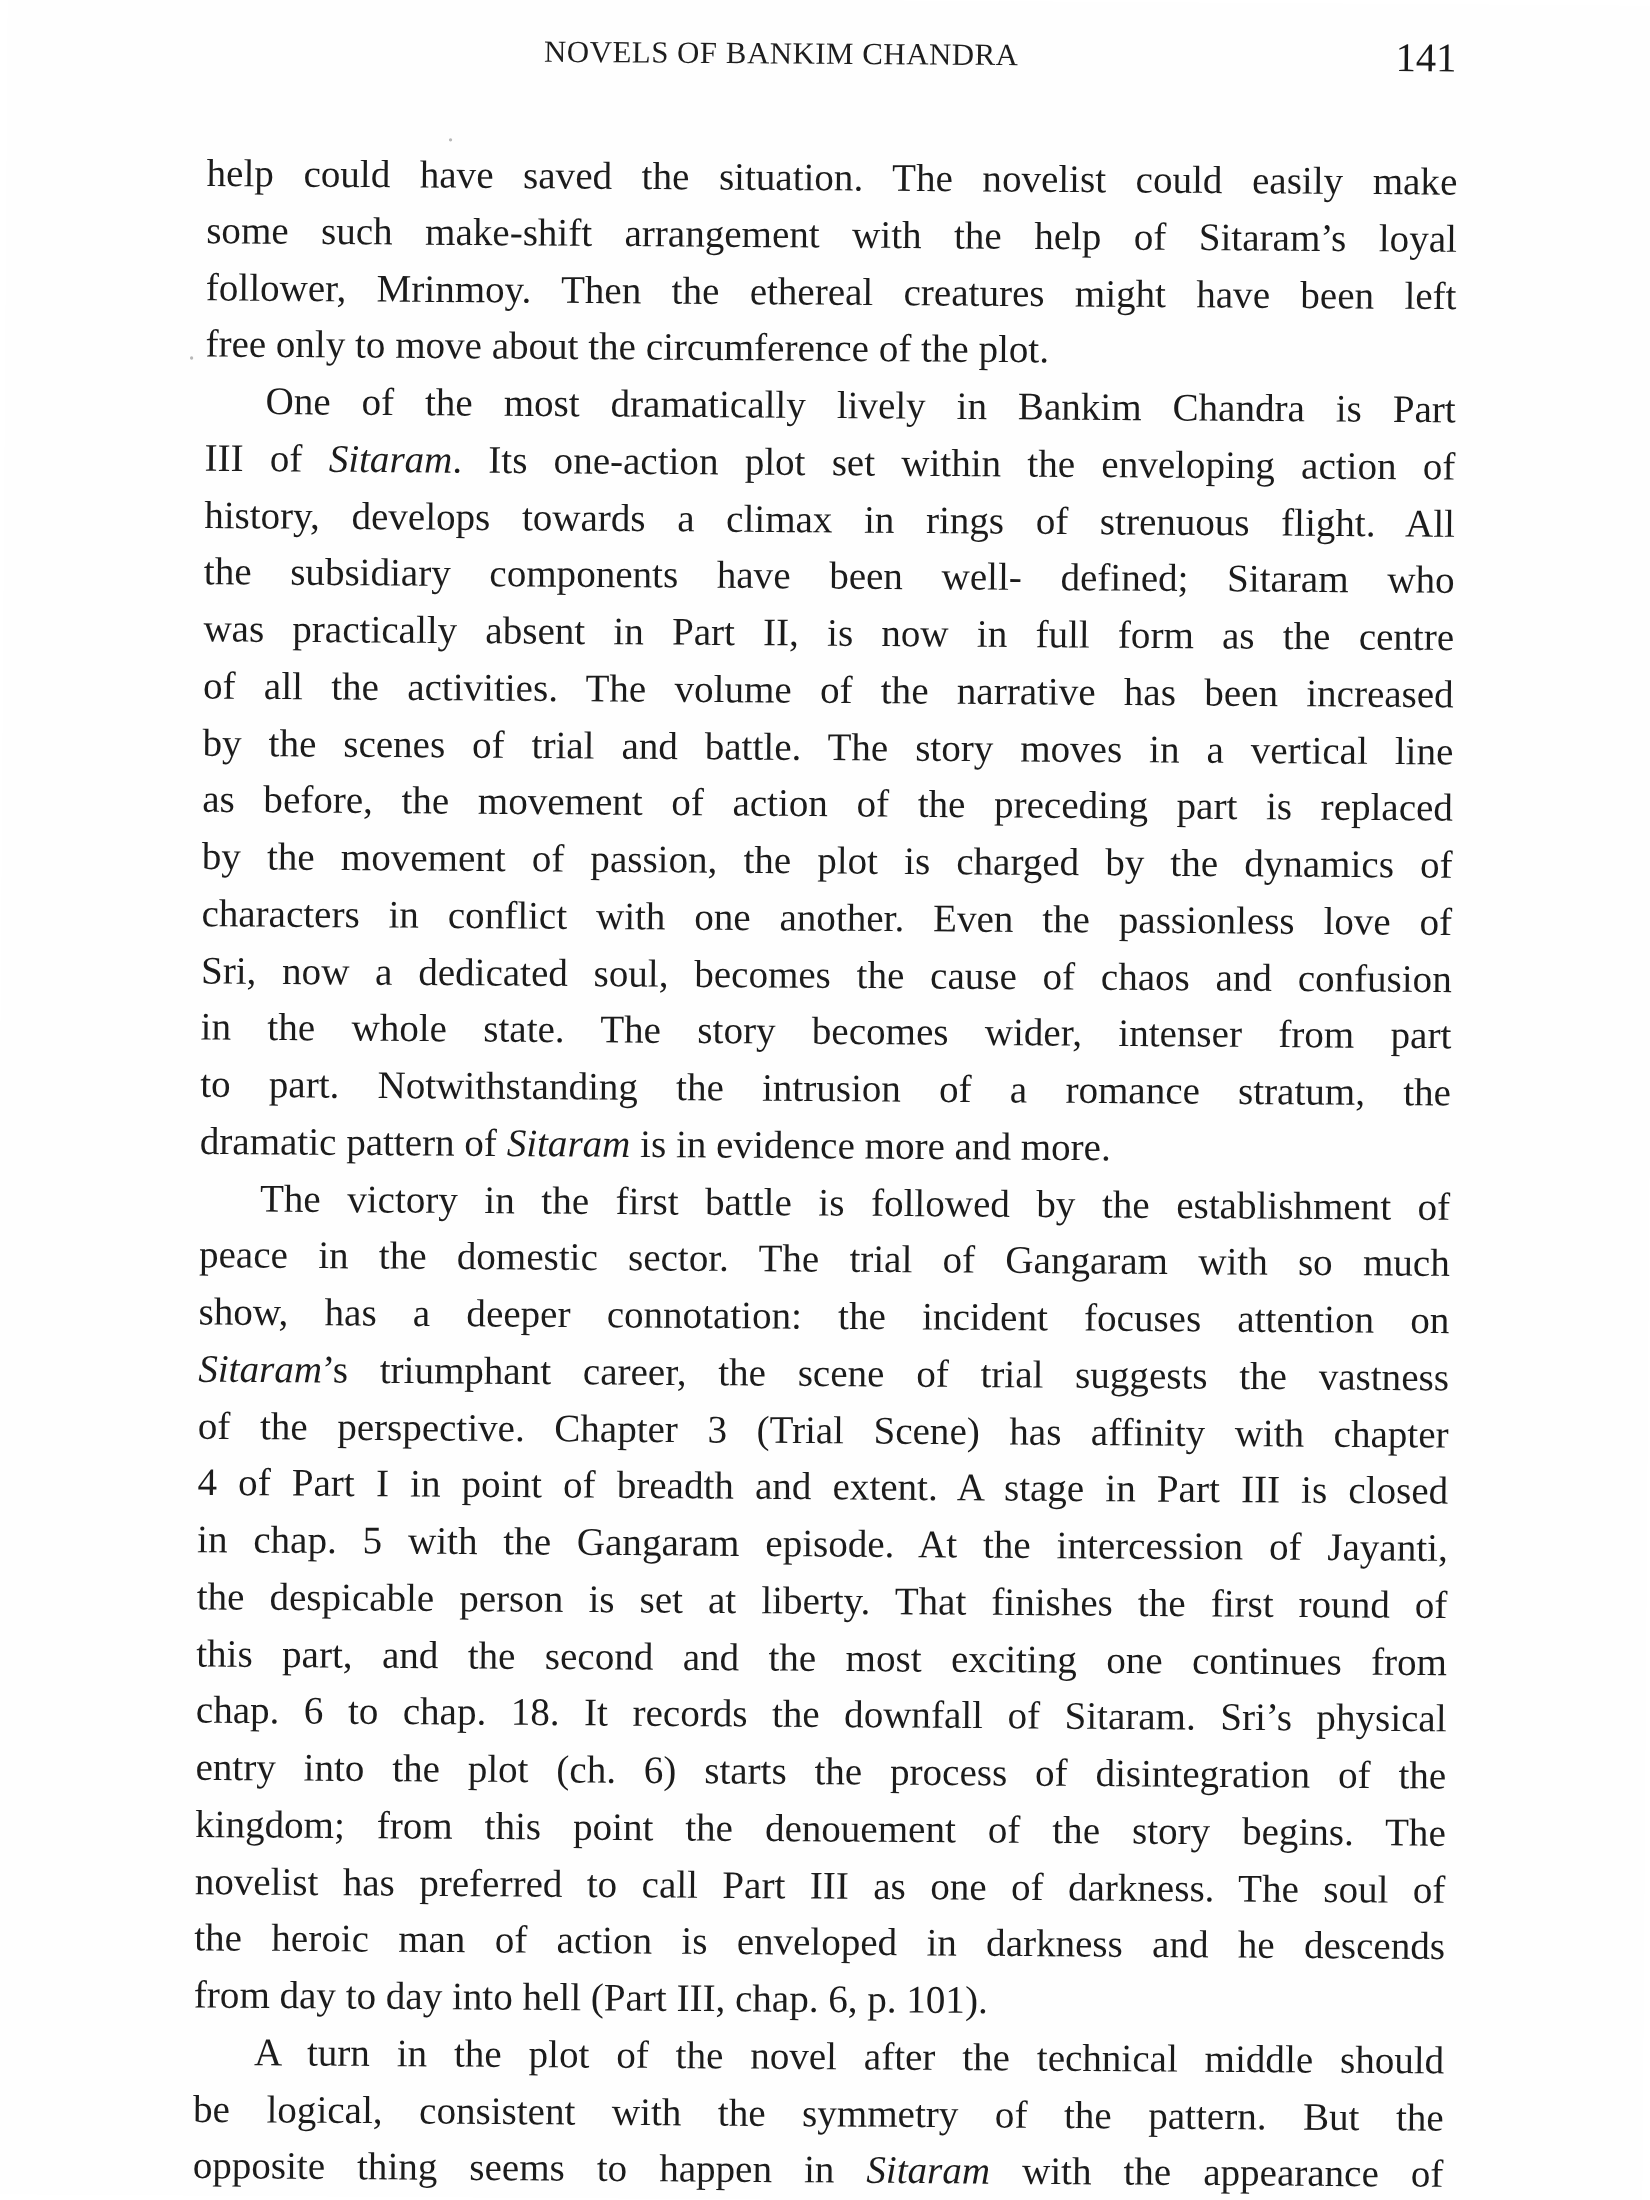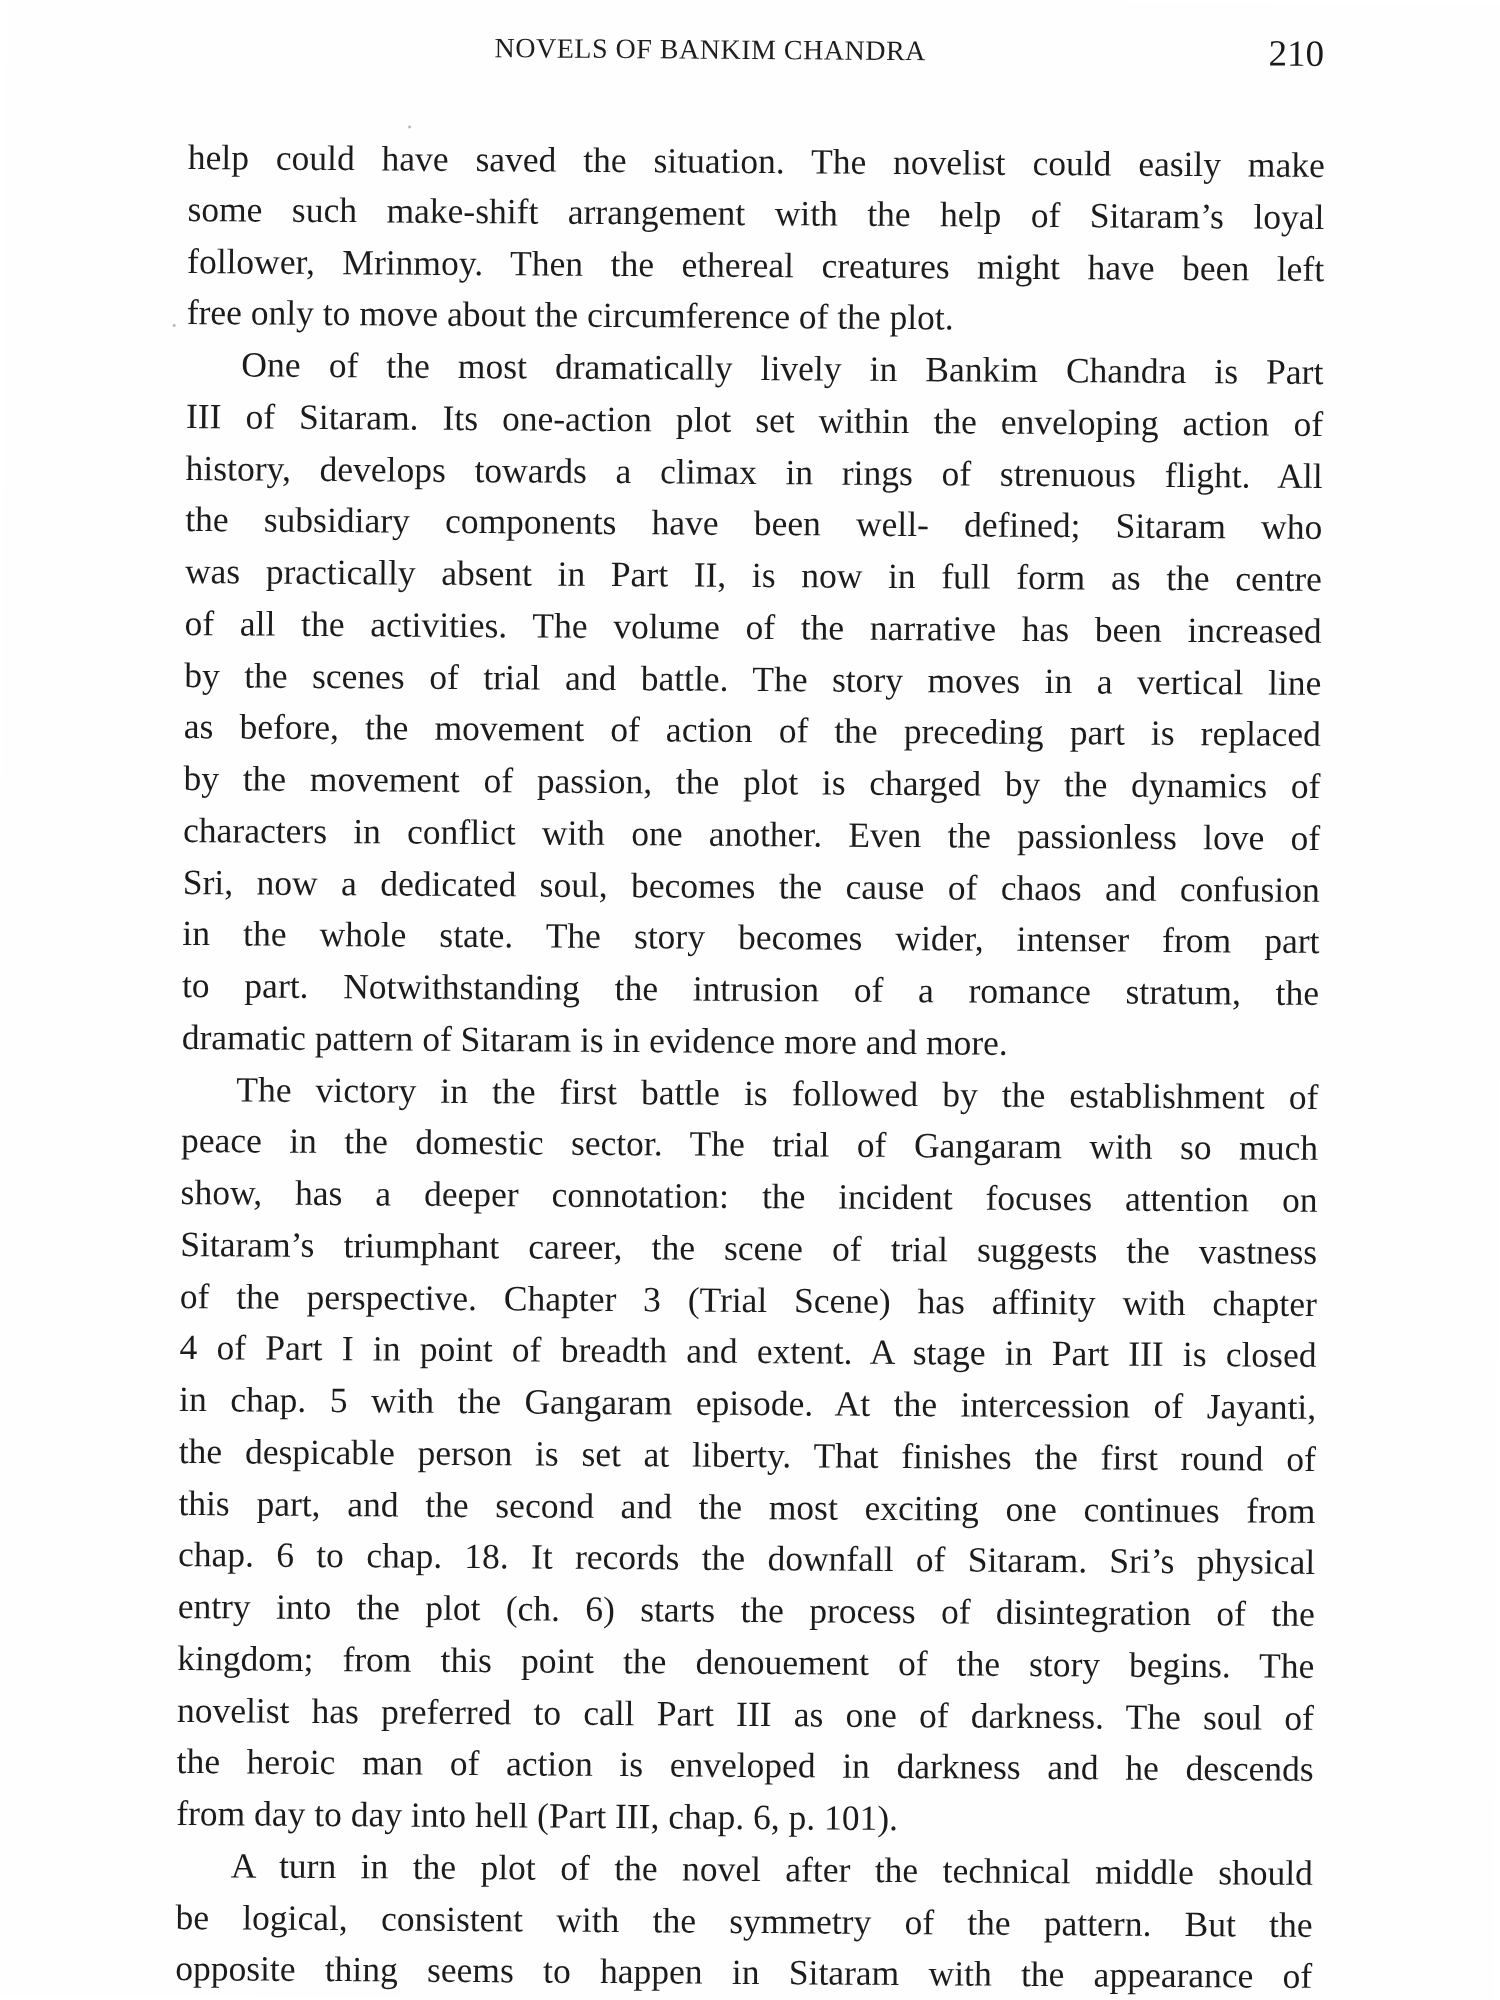--- a/index.html
+++ b/index.html
@@ -27,32 +27,32 @@
     font-size: 35.5px; color: #1c1c1c;
   }
   .line {
     height: 51.75px; line-height: 51.75px;
     text-align: justify; text-align-last: justify;
     white-space: nowrap; overflow: visible;
   }
   .line.last { text-align-last: left; }
   .line.indent { padding-left: 55px; }
   .line span.seg { display: inline; }
-  .ital { }
+  .ital { font-style: italic; }
   .speck {
     position: absolute; width: 3px; height: 3px; border-radius: 50%;
     background: #b8b8b8;
   }
 </style>
 </head>
 <body>
 
 <div class="page">
   <div class="running-head">NOVELS OF BANKIM CHANDRA</div>
-  <div class="page-number">210</div>
+  <div class="page-number">141</div>
   <div class="body-text" id="body-text">
       <div>
         <div class="line"><span class="seg">help could have saved the situation. The novelist could easily make</span></div>
         <div class="line"><span class="seg">some such make-shift arrangement with the help of Sitaram’s loyal</span></div>
         <div class="line"><span class="seg">follower, Mrinmoy. Then the ethereal creatures might have been left</span></div>
         <div class="line last"><span class="seg">free only to move about the circumference of the plot.</span></div>
       </div>
       <div>
         <div class="line indent"><span class="seg">One of the most dramatically lively in Bankim Chandra is Part</span></div>
         <div class="line"><span class="seg">III of </span><span class="seg ital">Sitaram</span><span class="seg">. Its one-action plot set within the enveloping action of</span></div>

